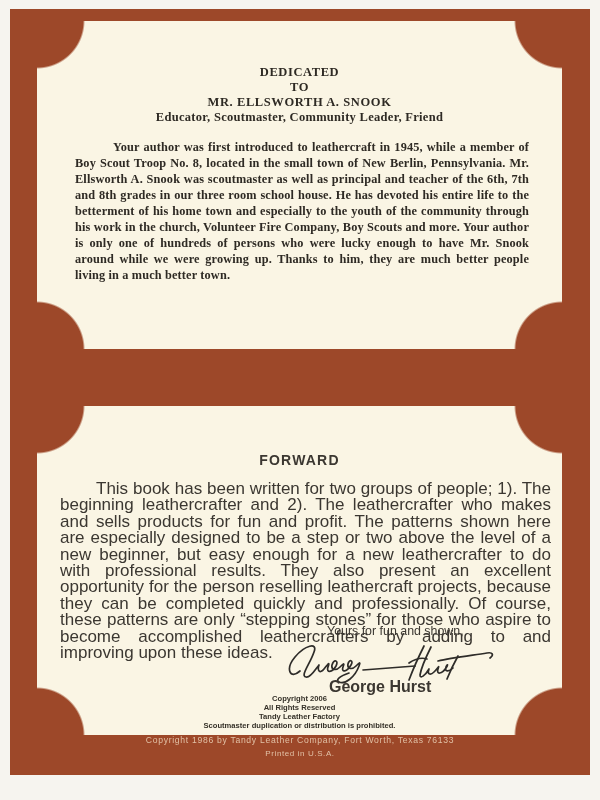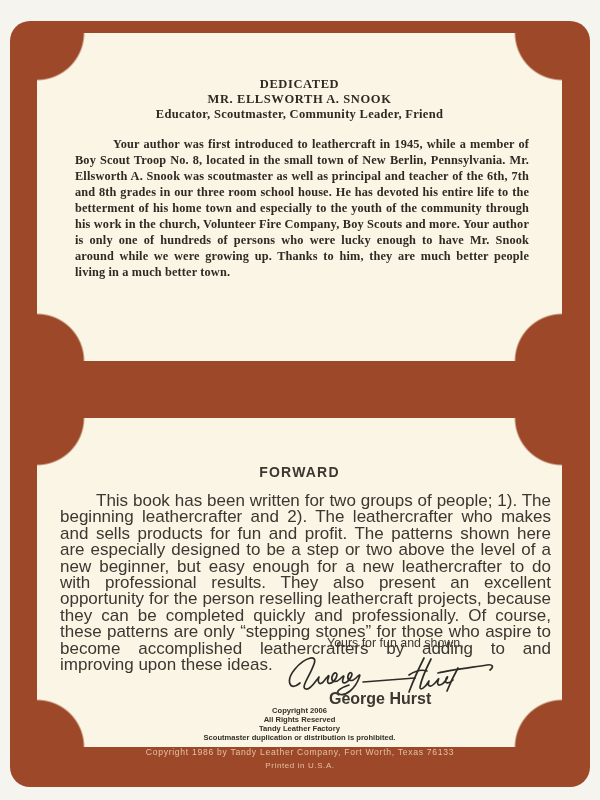--- a/index.html
+++ b/index.html
@@ -12,24 +12,23 @@
   *{margin:0;padding:0;box-sizing:border-box;}
   html,body{width:600px;height:800px;}
   body{
     background:var(--pagebg);
     font-family:"Liberation Sans", sans-serif;
     position:relative;
     overflow:hidden;
   }
   .mat{
     position:absolute;
-    left:10px; top:21px;
+    left:10px; top:9px;
     width:580px; height:766px;
     background:var(--brown);
-    border-radius:20px;
   }
   .card{
     position:absolute;
     left:27px;
     width:525px;
     background:
       radial-gradient(circle 48px at 0 0,        var(--brown) 46px, rgba(157,72,41,0) 48px),
       radial-gradient(circle 48px at 100% 0,     var(--brown) 46px, rgba(157,72,41,0) 48px),
       radial-gradient(circle 48px at 0 100%,     var(--brown) 46px, rgba(157,72,41,0) 48px),
       radial-gradient(circle 48px at 100% 100%,  var(--brown) 46px, rgba(157,72,41,0) 48px),
@@ -134,20 +133,21 @@
   }
 </style>
 </head>
 <body>
 
 <div class="mat">
 
   <section class="card card-top">
     <div class="ded-heading">
       <div>DEDICATED</div>
+      <div>TO</div>
       <div>MR. ELLSWORTH A. SNOOK</div>
     </div>
     <div class="ded-sub">Educator, Scoutmaster, Community Leader, Friend</div>
     <p class="ded-body">Your author was first introduced to leathercraft in 1945, while a member of Boy Scout Troop No. 8, located in the small town of New Berlin, Pennsylvania. Mr. Ellsworth A. Snook was scoutmaster as well as principal and teacher of the 6th, 7th and 8th grades in our three room school house. He has devoted his entire life to the betterment of his home town and especially to the youth of the community through his work in the church, Volunteer Fire Company, Boy Scouts and more. Your author is only one of hundreds of persons who were lucky enough to have Mr. Snook around while we were growing up. Thanks to him, they are much better people living in a much better town.</p>
   </section>
 
   <section class="card card-bottom">
     <h2 class="fwd-heading">FORWARD</h2>
     <p class="fwd-body">This book has been written for two groups of people; 1). The beginning leathercrafter and 2). The leathercrafter who makes and sells products for fun and profit. The patterns shown here are especially designed to be a step or two above the level of a new beginner, but easy enough for a new leathercrafter to do with professional results. They also present an excellent opportunity for the person reselling leathercraft projects, because they can be completed quickly and professionally. Of course, these patterns are only “stepping stones” for those who aspire to become accomplished leathercrafters by adding to and improving upon these ideas.</p>
 

